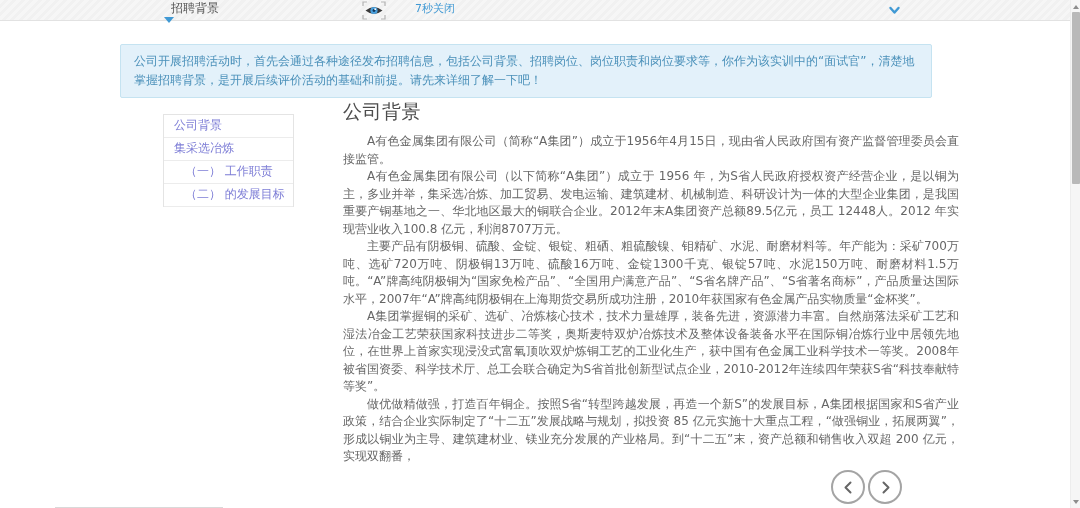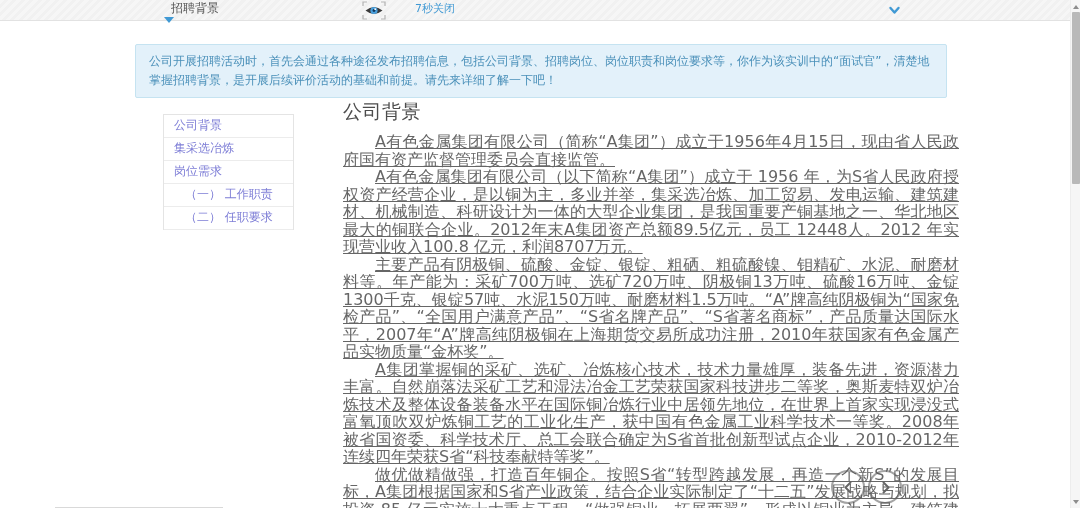--- a/index.html
+++ b/index.html
@@ -24,21 +24,21 @@
     border-left:5px solid transparent; border-right:5px solid transparent;
     border-top:6px solid var(--accent,#4099d4);
   }
   .eye-group { position:absolute; left:362px; top:1px; height:19px; display:flex; align-items:flex-start; cursor:pointer;gap:20px; }
   .eye-frame { position:relative; width:24px; height:19px; }
   .timer-label { margin-left:9px; font-size:11px; color:var(--accent,#4099d4); }
   .top-chevron { position:absolute; left:888px; top:4px; width:13px; height:13px; cursor:pointer; }
 
   
   .notice {
-    position:absolute; left:135px; top:44px; width:812px;
+    position:absolute; left:120px; top:44px; width:812px;
     background:var(--info_bg,#e3f1fa);
     border:1px solid var(--info_border,#c5e3f1);
     border-radius:2px;
     color:var(--info_text,#4a90b9);
     font-size:12px; line-height:19px;
     padding:7px 13px;
   }
 
   
   .sidebar {
@@ -53,22 +53,22 @@
   }
   .side-item.indent { padding-left:21px; }
 
   
   .article { position:absolute; left:343px; top:98px; width:616px; }
   .article h1 {
     font-size:19px; font-weight:400; color:var(--heading,#4c4c4c);
     line-height:26px; margin-bottom:9px; letter-spacing:.5px;
   }
   .article p {
-    font-size:16px; color:var(--text,#666);
-    line-height:17.5px; text-indent:2em; text-align:justify;text-decoration:underline;
+    font-size:12px; color:var(--text,#666);
+    line-height:17.5px; text-indent:2em; text-align:justify;
   }
 
   
   .nav-circle {
     position:absolute; width:34px; height:34px; border-radius:50%;
     border:2px solid rgba(90,90,90,.55);
     display:flex; align-items:center; justify-content:center;
     cursor:pointer; background:transparent;
   }
   .nav-prev { left:831px; top:470px; }
@@ -117,23 +117,22 @@
   <svg class="top-chevron" viewBox="0 0 13 13">
     <path d="M2.5 4 L6.5 8.5 L10.5 4" fill="none" stroke="#4099d4" stroke-width="2.4" stroke-linecap="round" stroke-linejoin="round"></path>
   </svg>
 </div>
 
 <div class="notice">公司开展招聘活动时，首先会通过各种途径发布招聘信息，包括公司背景、招聘岗位、岗位职责和岗位要求等，你作为该实训中的“面试官”，清楚地掌握招聘背景，是开展后续评价活动的基础和前提。请先来详细了解一下吧！</div>
 
 <div class="sidebar">
     <div class="side-item">公司背景</div>
     <div class="side-item">集采选冶炼</div>
-    <div class="side-item">岗位需求</div>
     <div class="side-item indent">（一） 工作职责</div>
-    <div class="side-item indent">（二） 任职要求</div>
+    <div class="side-item indent">（二） 的发展目标</div>
   </div>
 
 <div class="article">
   <h1>公司背景</h1>
   <div>
       <p>A有色金属集团有限公司（简称“A集团”）成立于1956年4月15日，现由省人民政府国有资产监督管理委员会直接监管。</p>
       <p>A有色金属集团有限公司（以下简称“A集团”）成立于 1956 年，为S省人民政府授权资产经营企业，是以铜为主，多业并举，集采选冶炼、加工贸易、发电运输、建筑建材、机械制造、科研设计为一体的大型企业集团，是我国重要产铜基地之一、华北地区最大的铜联合企业。2012年末A集团资产总额89.5亿元，员工 12448人。2012 年实现营业收入100.8 亿元，利润8707万元。</p>
       <p>主要产品有阴极铜、硫酸、金锭、银锭、粗硒、粗硫酸镍、钼精矿、水泥、耐磨材料等。年产能为：采矿700万吨、选矿720万吨、阴极铜13万吨、硫酸16万吨、金锭1300千克、银锭57吨、水泥150万吨、耐磨材料1.5万吨。“A”牌高纯阴极铜为“国家免检产品”、“全国用户满意产品”、“S省名牌产品”、“S省著名商标”，产品质量达国际水平，2007年“A”牌高纯阴极铜在上海期货交易所成功注册，2010年获国家有色金属产品实物质量“金杯奖”。</p>
       <p>A集团掌握铜的采矿、选矿、冶炼核心技术，技术力量雄厚，装备先进，资源潜力丰富。自然崩落法采矿工艺和湿法冶金工艺荣获国家科技进步二等奖，奥斯麦特双炉冶炼技术及整体设备装备水平在国际铜冶炼行业中居领先地位，在世界上首家实现浸没式富氧顶吹双炉炼铜工艺的工业化生产，获中国有色金属工业科学技术一等奖。2008年被省国资委、科学技术厅、总工会联合确定为S省首批创新型试点企业，2010-2012年连续四年荣获S省“科技奉献特等奖”。</p>
       <p>做优做精做强，打造百年铜企。按照S省“转型跨越发展，再造一个新S”的发展目标，A集团根据国家和S省产业政策，结合企业实际制定了“十二五”发展战略与规划，拟投资 85 亿元实施十大重点工程，“做强铜业，拓展两翼”，形成以铜业为主导、建筑建材业、镁业充分发展的产业格局。到“十二五”末，资产总额和销售收入双超 200 亿元，实现双翻番，</p>

